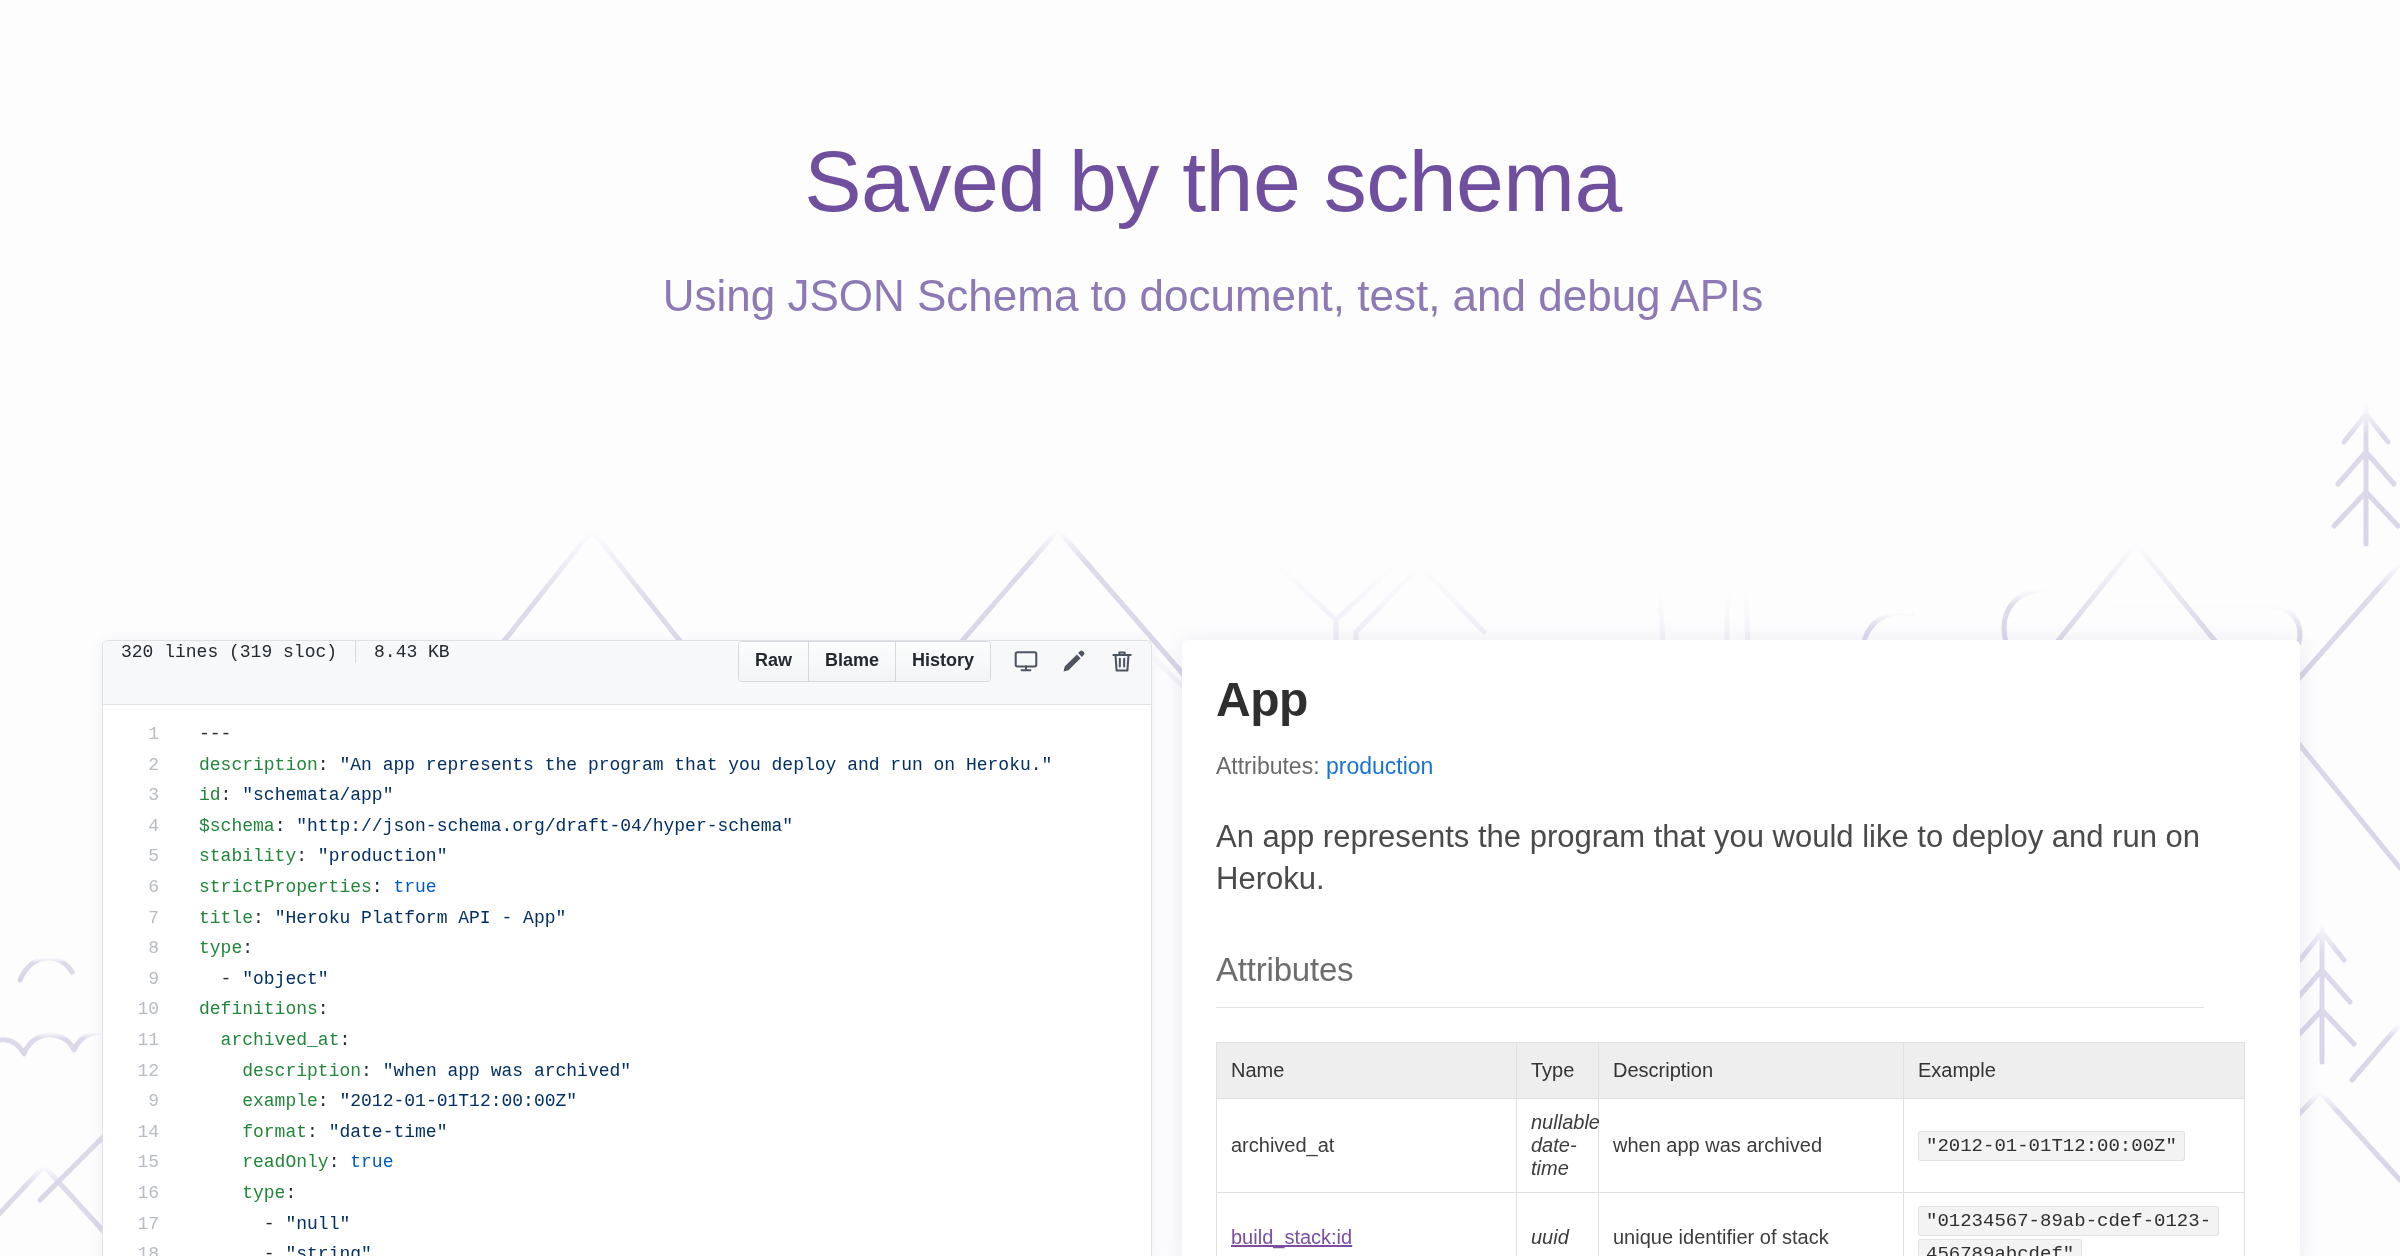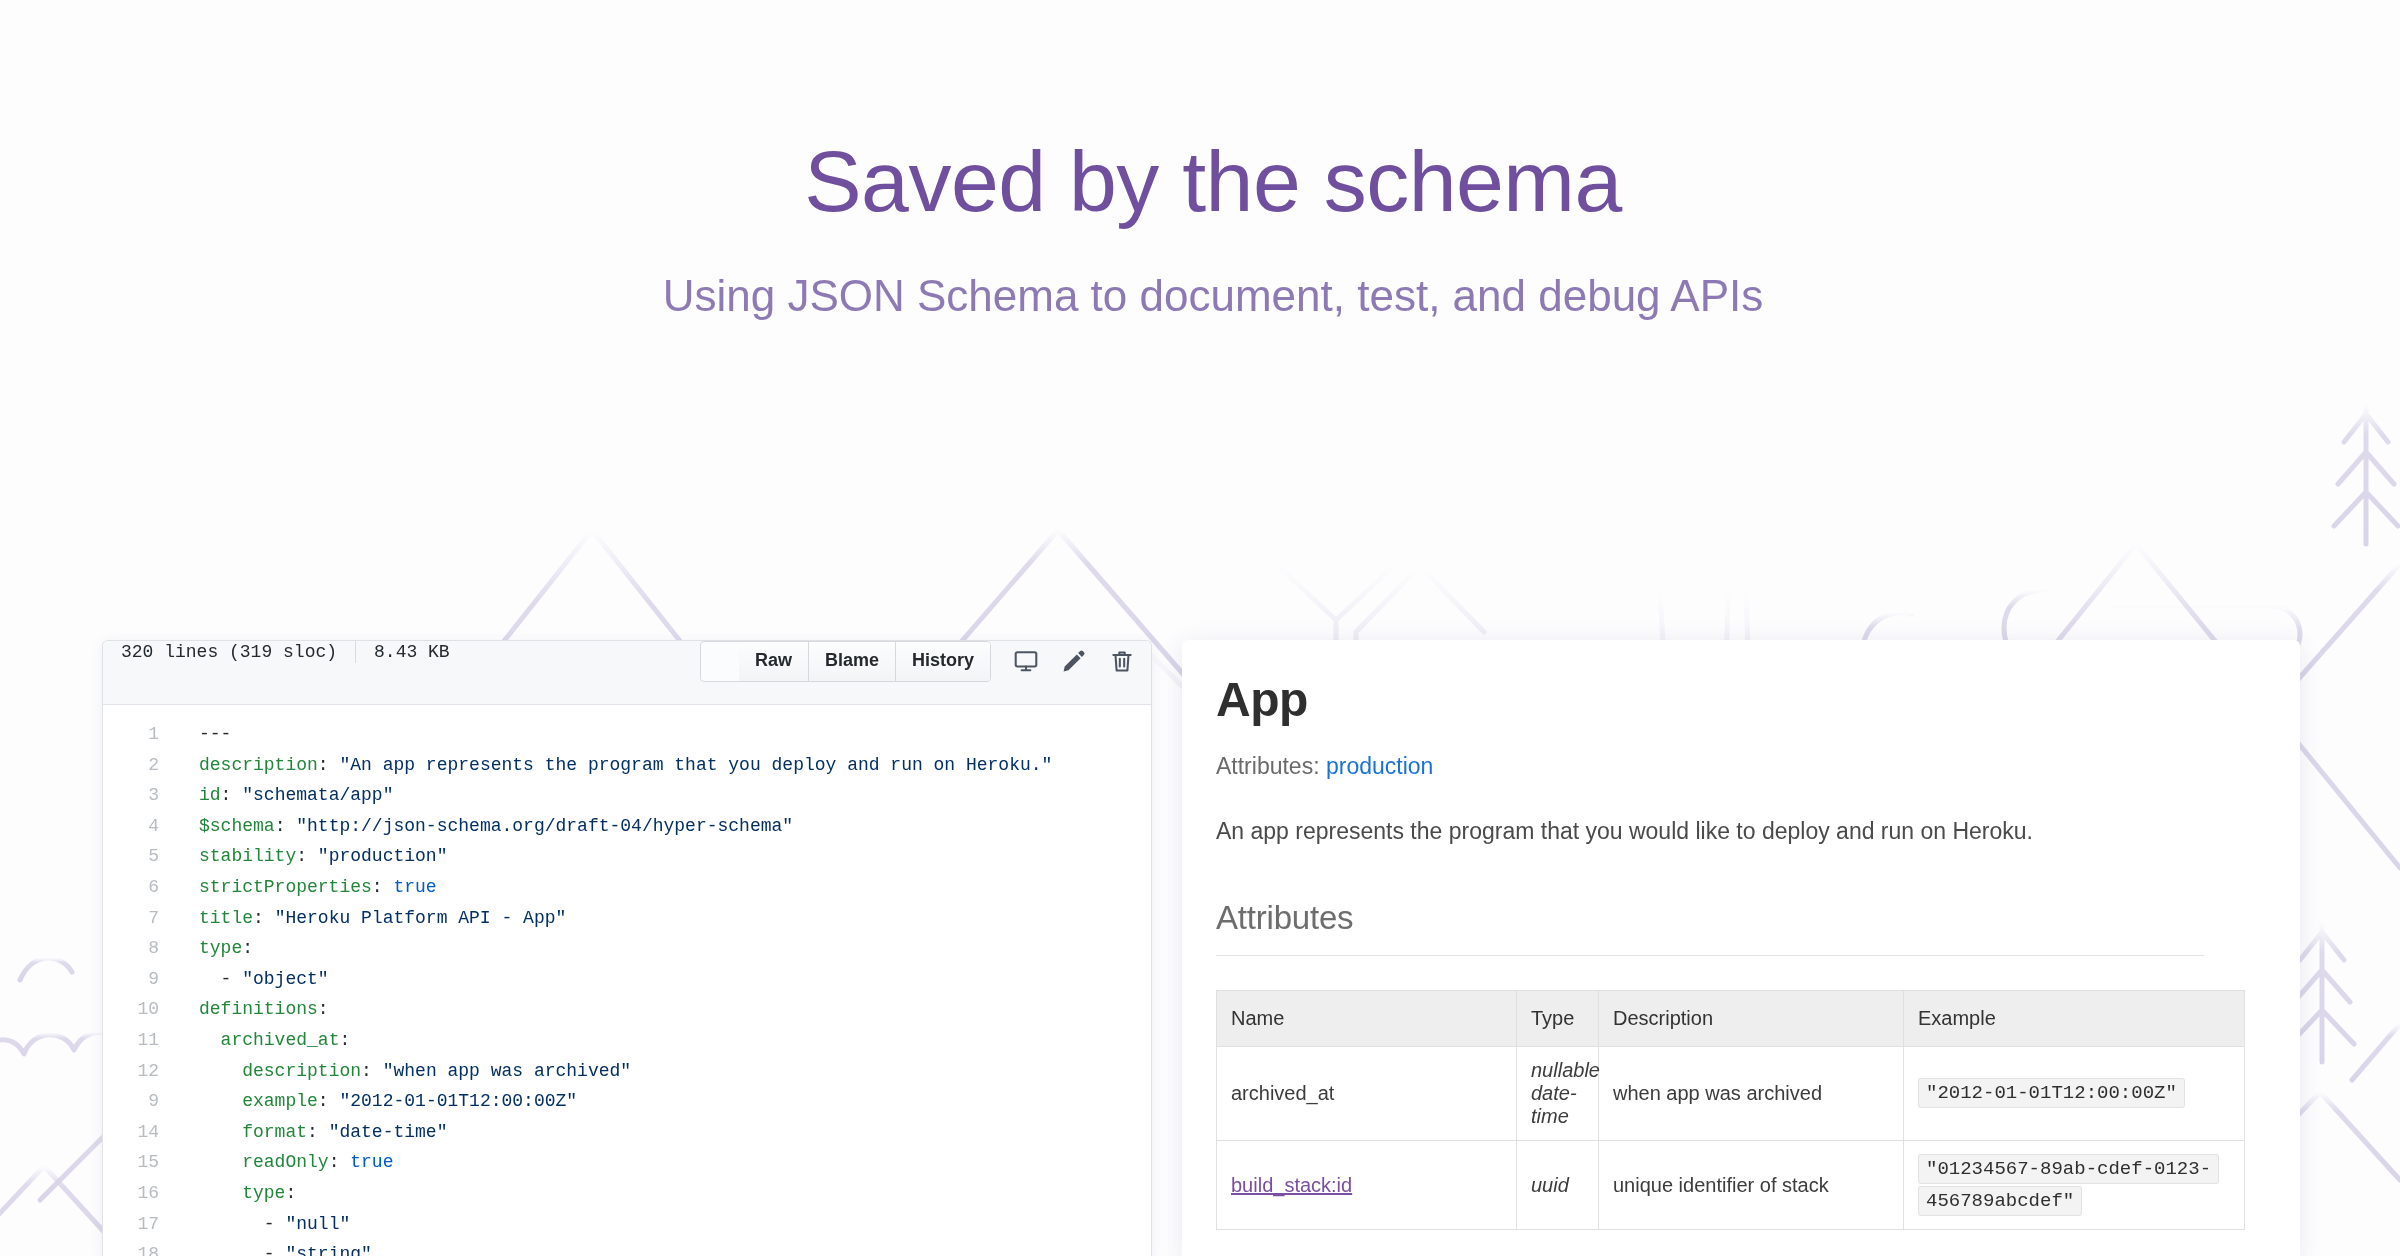--- a/index.html
+++ b/index.html
@@ -96,21 +96,20 @@
     margin-left: auto;
     display: flex;
     align-items: center;
   }
   .btn-group {
     display: flex;
     border: 1px solid #d5d9dd;
     border-radius: 4px;
     overflow: hidden;
     background: #fbfcfd;
-    padding-left: 38px;
   }
   .btn-group .gbtn {
     font-size: 18px;
     font-weight: 600;
     color: #24292e;
     padding: 8px 16px 9px;
     border-right: 1px solid #d5d9dd;
     background: linear-gradient(#fcfdfd, #f2f4f6);
     line-height: 1.2;
     cursor: pointer;
@@ -187,21 +186,21 @@
     font-size: 23px;
     color: #6a6a6a;
   }
   .docs-stability a {
     color: #1a73d4;
     text-decoration: none;
     cursor: pointer;
   }
   .docs-desc {
     margin-top: 36px;
-    font-size: 23px;
+    font-size: 31px;
     color: #4a4a4a;
     line-height: 1.35;
   }
   .docs-section {
     margin-top: 52px;
     font-size: 33px;
     font-weight: 400;
     color: #6d6d6d;
     letter-spacing: -0.2px;
   }

